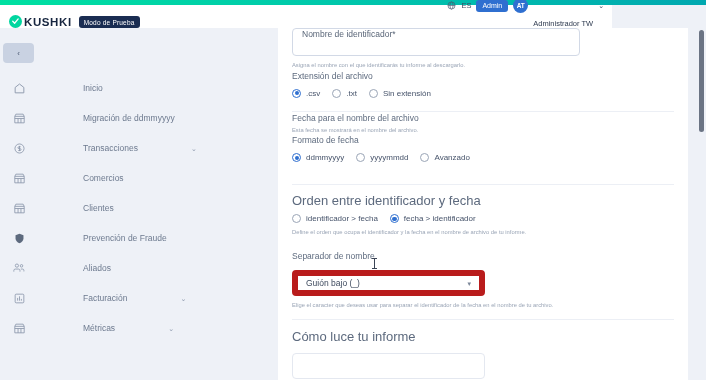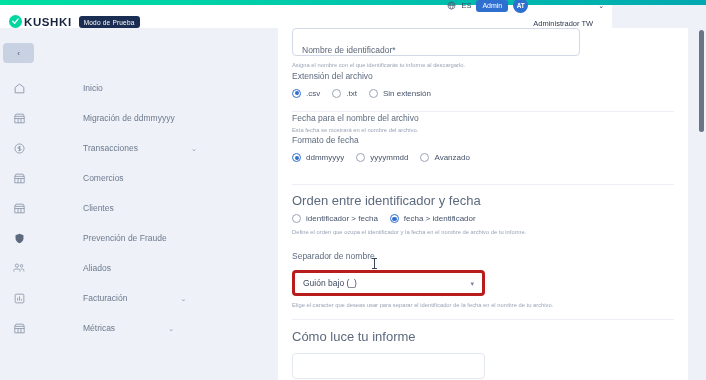--- a/index.html
+++ b/index.html
@@ -106,21 +106,21 @@
     width: 5px; height: 102px; border-radius: 3px;
     background: #6b7484; cursor: pointer;
   }
 
   .pad { padding: 0 14px; }
 
   
   .text-input {
     margin-top: 0px; height: 28px; width: 288px;
     border: 1px solid #d2d9e6; border-radius: 4px;
-    display: flex; align-items: flex-end; padding: 0 9px;
+    display: flex; align-items: flex-start; padding: 0 9px;
     font-size: 8.5px; color: #5a6678;
     background: #fff;
   }
   .helper {
     font-size: 5.8px; color: #9aa5b6; margin-top: 5px;
     line-height: 1.5;
   }
   .field-label {
     font-size: 8.5px; color: #5d6a7e; margin-top: 1px;
   }
@@ -142,21 +142,21 @@
     border-radius: 50%; background: #2f6fd0;
   }
   .radio-label { font-size: 8px; color: #46536a; white-space: nowrap; }
   .divider {
     height: 1px; background: #eceff5; margin: 13px 14px 0 14px;
   }
   .section-title { font-size: 13px; color: #5d6a7e; }
 
   .select-box {
     margin-top: 9px; width: 193px; height: 26px;
-    border: 3px solid #b91c1c; border-radius: 4px;
+    border: 6px solid #b91c1c; border-radius: 4px;
     display: flex; align-items: center; justify-content: space-between;
     padding: 0 8px; background: #fff; cursor: pointer;
   }
   .select-val { font-size: 8.5px; color: #3e4a5e; }
   .select-caret { font-size: 7px; color: #7c8799; line-height: 1; }
 
   .preview-box {
     margin-top: 9px; width: 193px; height: 26px;
     border: 1px solid #e4e8f0; border-radius: 4px;
     display: flex; align-items: center; padding: 0 8px;

